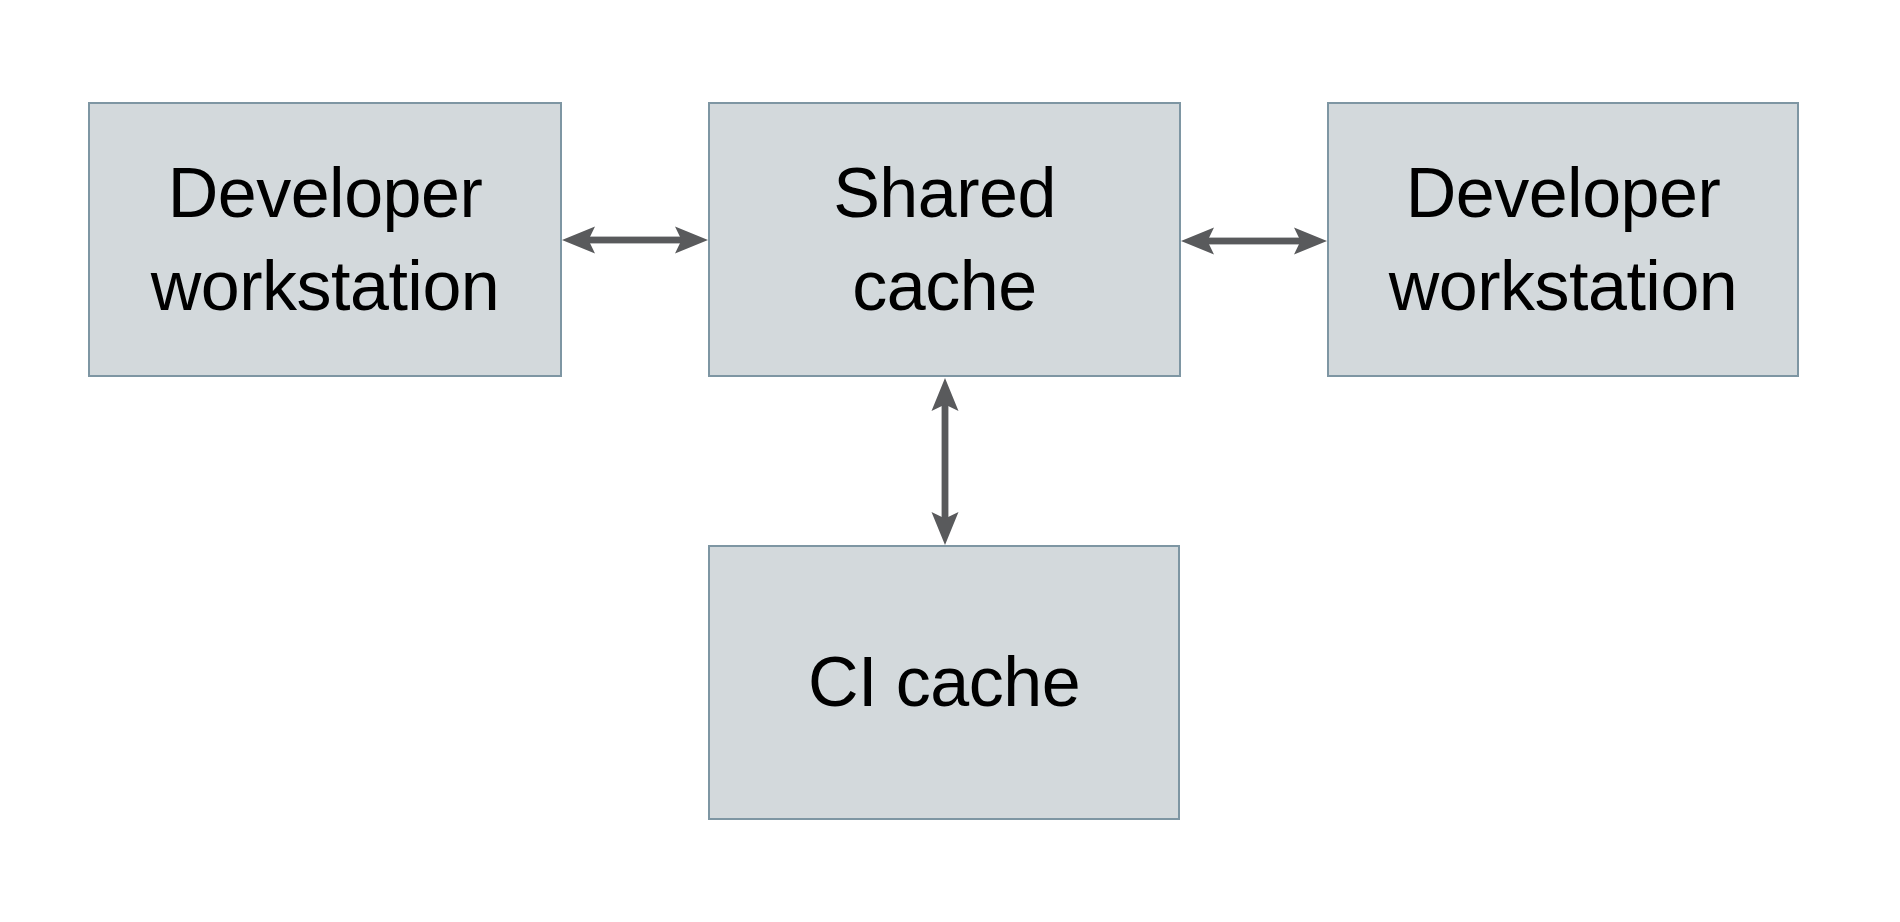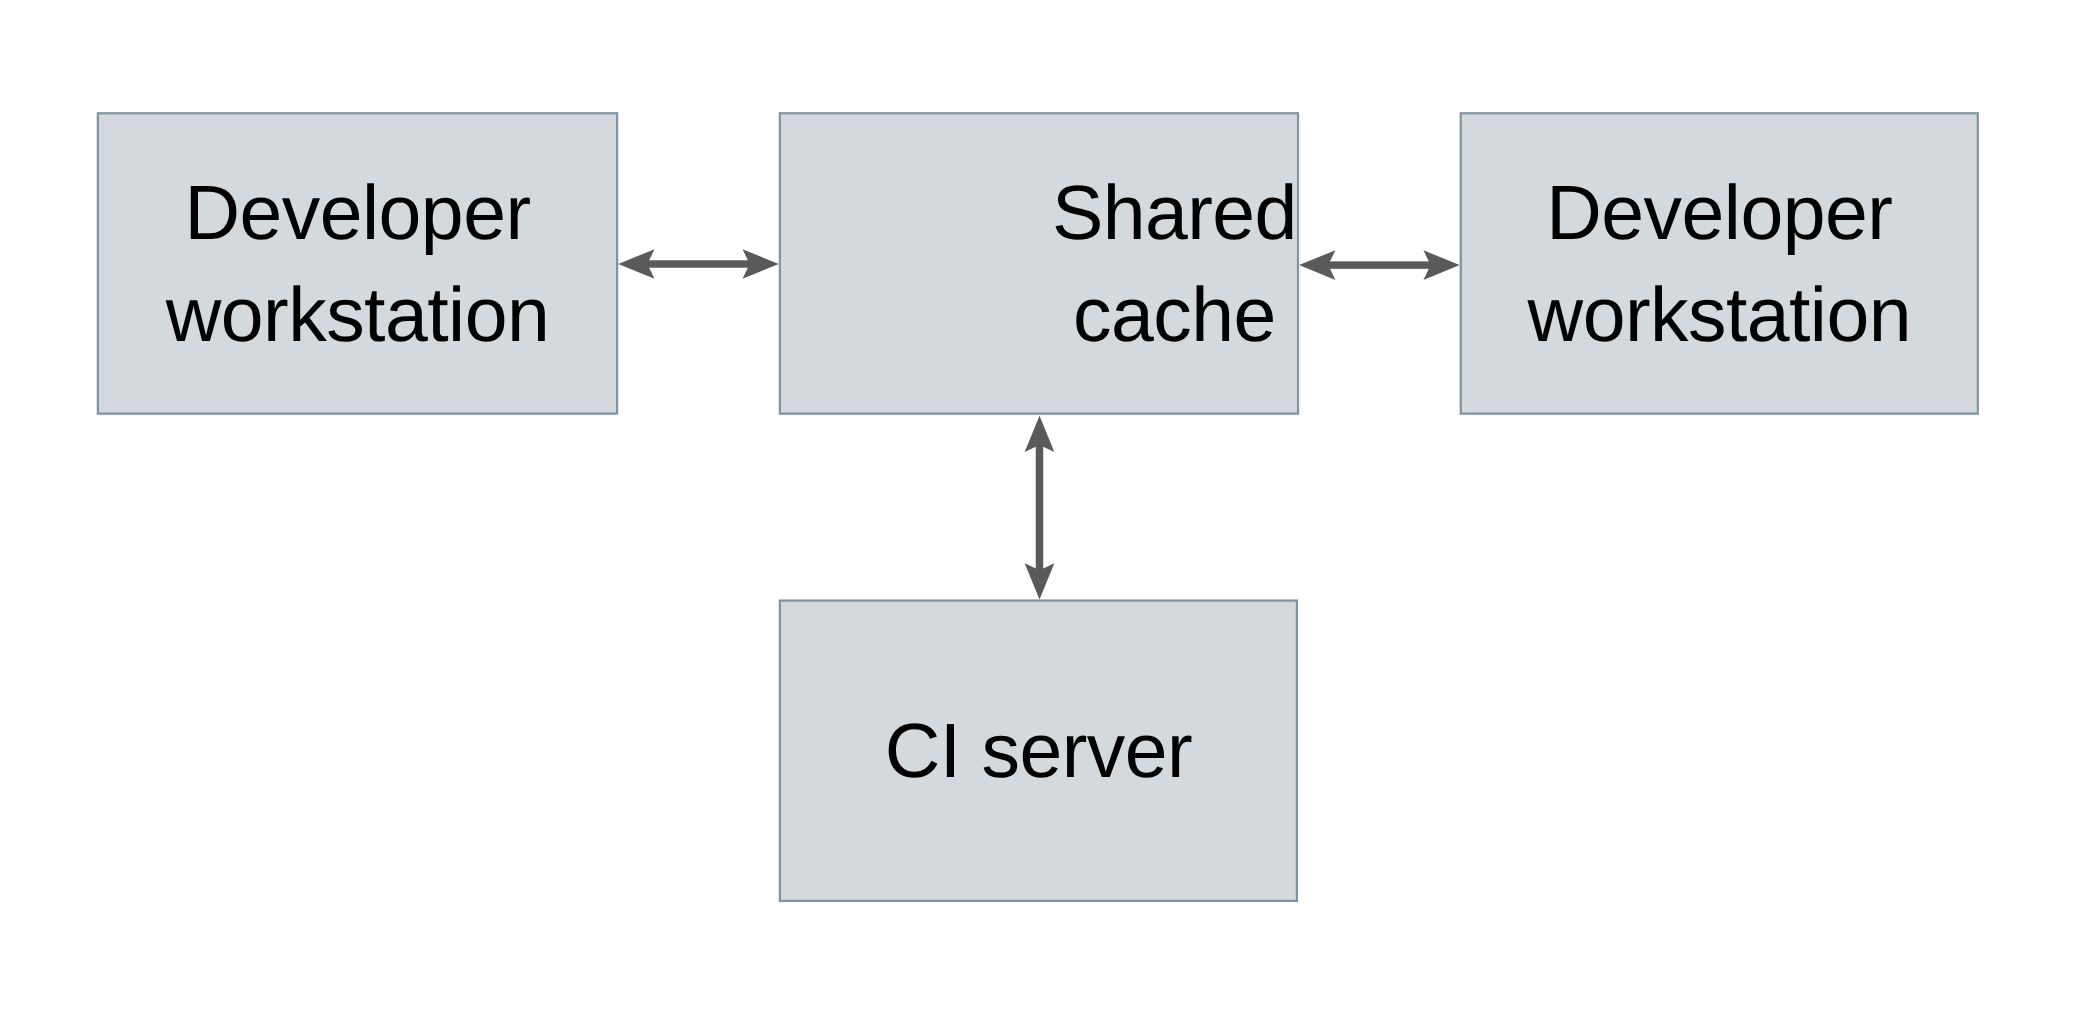--- a/index.html
+++ b/index.html
@@ -19,21 +19,21 @@
     position:absolute;
     background:var(--node-fill);
     border:2px solid var(--node-border);
     display:flex;align-items:center;justify-content:center;text-align:center;
   }
   .node-label{
     font-size:70px;line-height:1.32;color:var(--text);
     white-space:pre-line;letter-spacing:-0.5px;
   }
   #node-dev-left  {left:88px;  top:102px; width:474px; height:275px;}
-  #node-cache     {left:708px; top:102px; width:473px; height:275px;justify-content:flex-end;}
+  #node-cache     {left:708px; top:102px; width:473px; height:275px;}
   #node-dev-right {left:1327px;top:102px; width:472px; height:275px;}
   #node-ci        {left:708px; top:545px; width:472px; height:275px;}
   .edge{position:absolute;color:var(--arrow);}
   #edge-left  {left:562px; top:212px; width:146px; height:56px;}
   #edge-right {left:1181px;top:213px; width:146px; height:56px;}
   #edge-down  {left:917px; top:378px; width:56px;  height:167px;}
   .edge svg{display:block;width:100%;height:100%;}
 </style>
 </head>
 <body>
@@ -49,21 +49,21 @@
     <div class="node-label">Shared
 cache</div>
   </div>
 
   <div class="node" id="node-dev-right">
     <div class="node-label">Developer
 workstation</div>
   </div>
 
   <div class="node" id="node-ci">
-    <div class="node-label">CI server</div>
+    <div class="node-label">CI cache</div>
   </div>
 
   <div class="edge" id="edge-left">
     <svg viewBox="0 0 146 56" fill="currentColor" aria-hidden="true">
       <rect x="24" y="24.6" width="98" height="6.8"></rect>
       <path d="M0 28 L33 14.5 L26.5 28 L33 41.5 Z"></path>
       <path d="M146 28 L113 14.5 L119.5 28 L113 41.5 Z"></path>
     </svg>
   </div>
 

